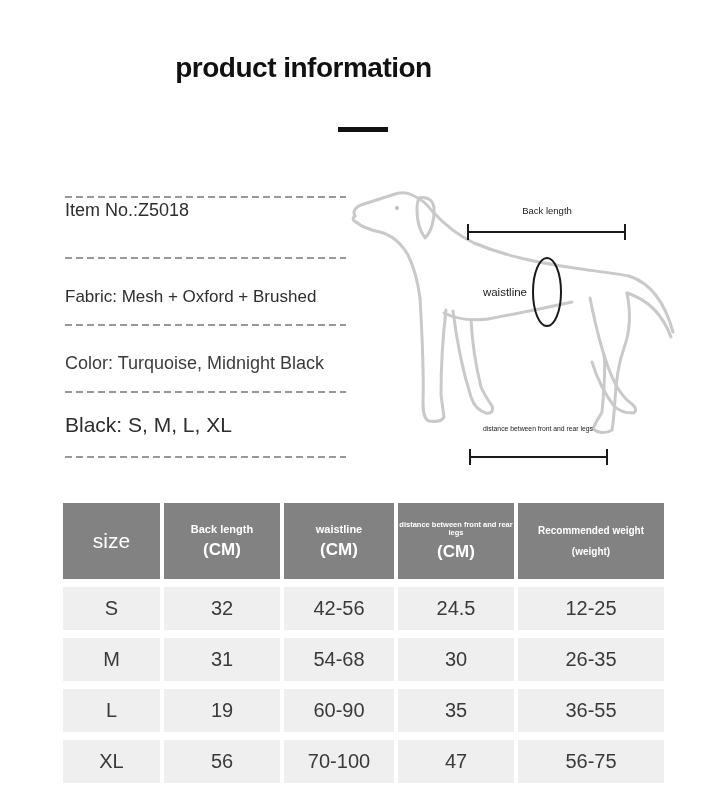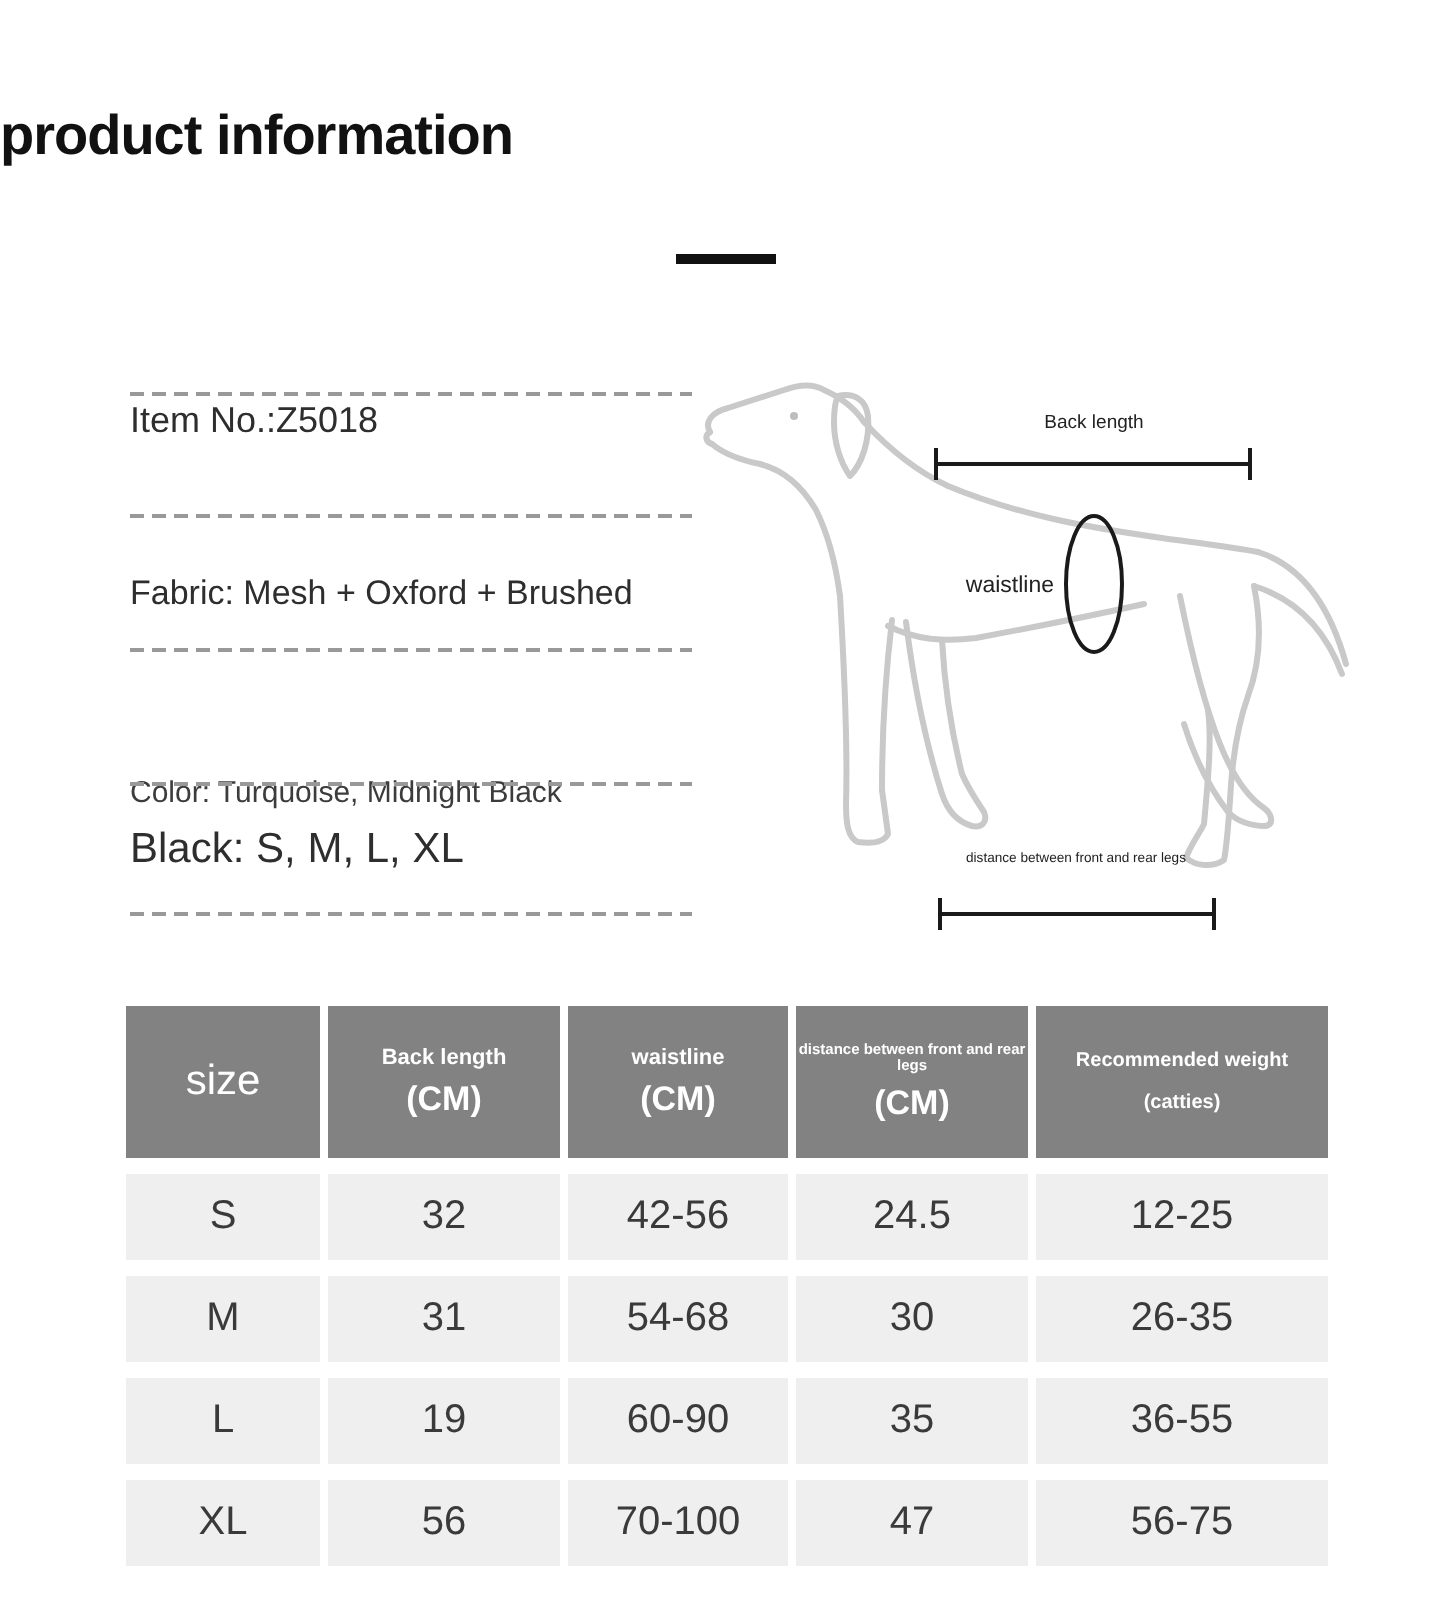--- a/index.html
+++ b/index.html
@@ -9,31 +9,31 @@
     --dog:#c9c9c9;
     --header_bg:#828282;
     --cell_bg:#efefef;
   }
   *{margin:0;padding:0;box-sizing:border-box;}
   html,body{background:#ffffff;}
   body{font-family:"Liberation Sans",sans-serif;color:var(--text);}
   .page{position:relative;width:725px;height:800px;background:#fff;overflow:hidden;}
 
   
-  .title{position:absolute;top:52px;left:0;width:607px;text-align:left;
+  .title{position:absolute;top:52px;left:0;width:607px;text-align:center;
          font-size:28px;font-weight:600;letter-spacing:-0.5px;color:#111;}
   .title-bar{position:absolute;top:127px;left:338px;width:50px;height:5px;background:#111;}
 
   
   .dash-line{position:absolute;left:65px;width:281px;height:2px;
     background:repeating-linear-gradient(90deg,var(--dash) 0 7px,transparent 7px 11px);}
   .detail{position:absolute;left:65px;white-space:nowrap;color:#2e2e2e;}
   .detail.item  {top:200px;font-size:18px;}
   .detail.fabric{top:287px;font-size:17px;}
-  .detail.color {top:353px;font-size:15px;color:#3c3c3c;margin-top:35px;}
+  .detail.color {top:353px;font-size:18px;color:#3c3c3c;}
   .detail.size  {top:413px;font-size:21px;}
 
   
   .dog-svg{position:absolute;left:340px;top:180px;width:380px;height:300px;}
   .dog-svg path, .dog-svg .outline{stroke:var(--dog);stroke-width:3;fill:none;
     stroke-linecap:round;stroke-linejoin:round;}
   .dog-svg .ann{stroke:var(--ink);stroke-width:2;fill:none;}
   .dog-svg text{fill:#222;font-family:"Liberation Sans",sans-serif;}
 
   
@@ -117,21 +117,21 @@
     <div class="th">
       <span class="h-main">waistline</span>
       <span class="h-unit">(CM)</span>
     </div>
     <div class="th">
       <span class="h-main tiny">distance between front and rear legs</span>
       <span class="h-unit">(CM)</span>
     </div>
     <div class="th">
       <span class="h-main small">Recommended weight</span>
-      <span class="h-unit small">(catties)</span>
+      <span class="h-unit small">(weight)</span>
     </div>
 
     <div class="td">S</div>
     <div class="td">32</div>
     <div class="td">42-56</div>
     <div class="td">24.5</div>
     <div class="td">12-25</div>
 
     <div class="td">M</div>
     <div class="td">31</div>

